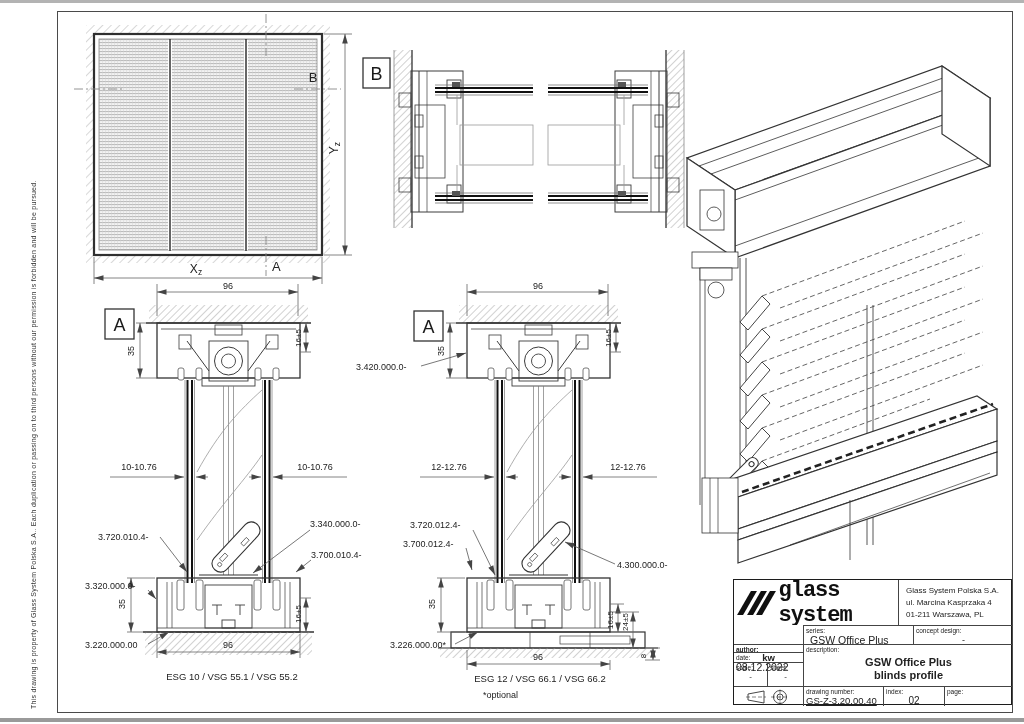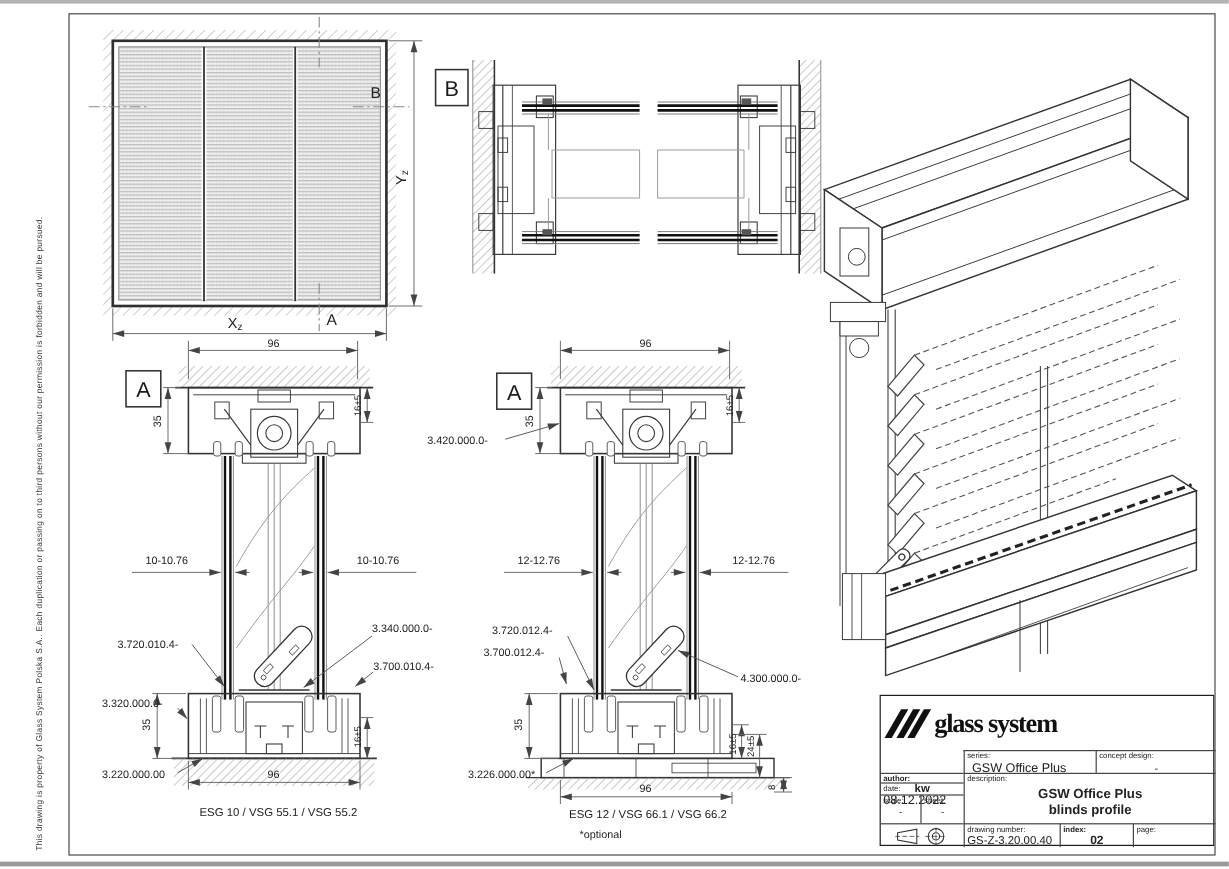--- a/index.html
+++ b/index.html
@@ -20,21 +20,21 @@
       border-top:1px solid #444;padding:1px 2px;overflow:hidden;}
   .tb-cell.noleft{border-left:none;}
   .tb-cell.notop{border-top:none;}
   .tb-label{font-size:6.5px;color:#222;line-height:7px;}
   .tb-value{font-size:11px;line-height:12px;}
   .tb-center{text-align:center;}
   #logo-cell{display:flex;align-items:center;}
   .logo-bars{display:flex;margin:0 6px 0 8px;}
   .logo-bars span{display:block;width:6px;height:24px;background:#101010;
       transform:skewX(-30deg);margin-right:3.5px;}
-  .logo-text{font-family:Liberation Serif, serif;font-weight:bold;font-size:22px;
+  .logo-text{font-family:Liberation Mono, monospace;font-weight:bold;font-size:22px;
       letter-spacing:-1px;color:#101010;}
   #company-cell{font-size:8px;line-height:12px;padding-top:5px;padding-left:7px;}
   #desc-value{font-weight:bold;font-size:11px;line-height:13px;text-align:center;margin-top:3px;}
 </style>
 </head>
 <body>
 
 <div class="edge-bar" id="edge-top"></div>
 <div class="edge-bar" id="edge-bottom"></div>
 <div id="frame"></div>
@@ -486,20 +486,25 @@
 
 <div id="titleblock">
   <div class="tb-cell noleft notop" id="logo-cell" style="left:0;top:0;width:164px;height:45px;">
     <span class="logo-bars">
         <span></span>
         <span></span>
         <span></span>
       </span>
     <span class="logo-text">glass system</span>
   </div>
+  <div class="tb-cell notop" id="company-cell" style="left:164px;top:0;width:115px;height:45px;">
+    <div>Glass System Polska S.A.</div>
+    <div>ul. Marcina Kasprzaka 4</div>
+    <div>01-211 Warszawa, PL</div>
+  </div>
   <div class="tb-cell noleft" style="left:0;top:45px;width:69px;height:19px;margin-top:27px;">
     <div class="tb-label">date:</div>
     <div class="tb-value" style="font-size:10.5px;">08.12.2022</div>
   </div>
   <div class="tb-cell" style="left:69px;top:45px;width:110px;height:19px;">
     <div class="tb-label">series:</div>
     <div class="tb-value" style="font-size:10.5px;padding-left:4px;">GSW Office Plus</div>
   </div>
   <div class="tb-cell" style="left:179px;top:45px;width:100px;height:19px;">
     <div class="tb-label">concept design:</div>
@@ -533,21 +538,21 @@
         <circle cx="36" cy="8" r="3"></circle>
         <line x1="27" y1="8" x2="45" y2="8" stroke-dasharray="4 2" stroke-width="0.6"></line>
         <line x1="36" y1="0.5" x2="36" y2="15.5" stroke-dasharray="4 2" stroke-width="0.6"></line>
       </g>
     </svg>
   </div>
   <div class="tb-cell" style="left:69px;top:106px;width:80px;height:20px;">
     <div class="tb-label">drawing number:</div>
     <div class="tb-value" style="font-size:9.5px;text-decoration:underline;">GS-Z-3.20.00.40</div>
   </div>
-  <div class="tb-cell" style="left:149px;top:106px;width:61px;height:20px;font-weight:bold;">
+  <div class="tb-cell" style="left:149px;top:106px;width:61px;height:20px;">
     <div class="tb-label">index:</div>
     <div class="tb-value tb-center" style="font-size:10px;">02</div>
   </div>
   <div class="tb-cell" style="left:210px;top:106px;width:69px;height:20px;">
     <div class="tb-label">page:</div>
     <div class="tb-value" style="font-size:10px;text-align:right;padding-right:6px;margin-top:16px;">1/1</div>
   </div>
 </div>
 
 </body></html>

